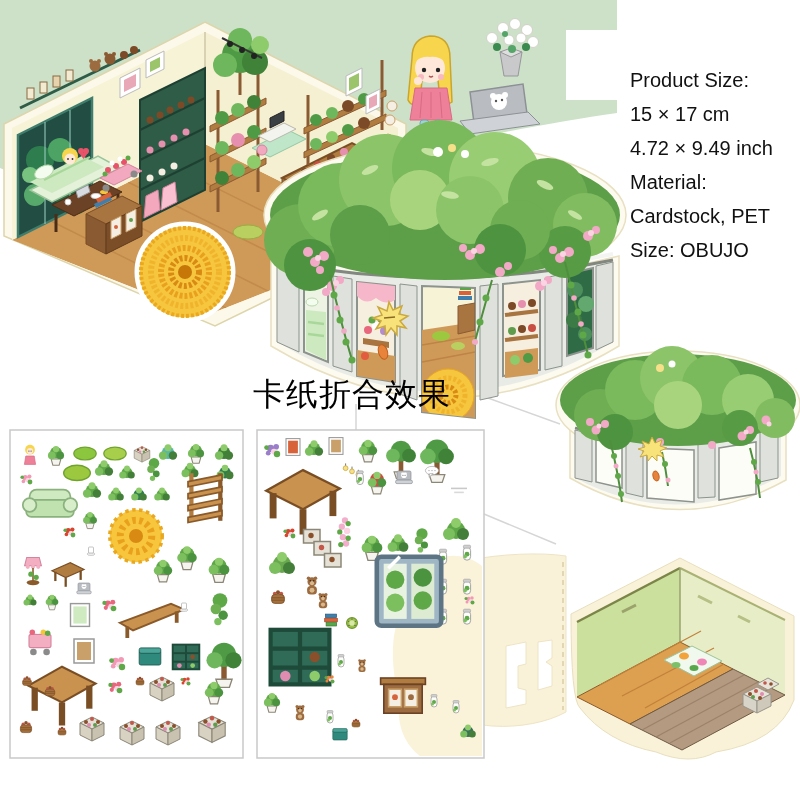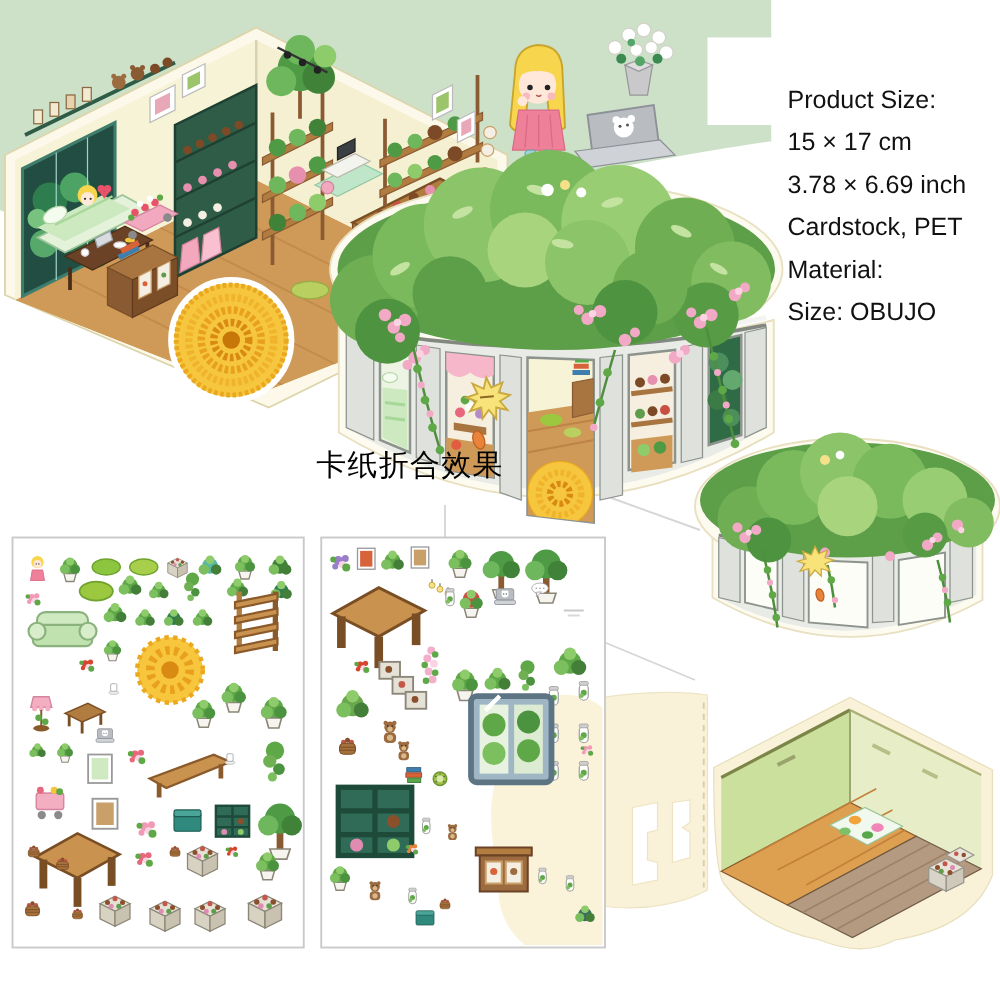--- a/index.html
+++ b/index.html
@@ -1,21 +1,21 @@
 <!DOCTYPE html>
 <html><head>
 <meta charset="utf-8">
 <style>
   html,body{margin:0;padding:0;background:#fff;}
   .stage{position:relative;width:800px;height:800px;background:#fff;overflow:hidden;
          font-family:"Liberation Sans", sans-serif;}
   .stage svg{position:absolute;left:0;top:0;}
   .product-info{position:absolute;left:630px;top:70px;width:170px;color:#111;
                 font-size:20px;line-height:1.0;display:flex;flex-direction:column;gap:14px;}
-  .caption{position:absolute;left:253px;top:356px;font-size:24px;color:#000;
+  .caption{position:absolute;left:253px;top:373px;font-size:32px;color:#000;
            letter-spacing:1px;font-family:"Liberation Sans", sans-serif;}
 </style>
 </head>
 <body>
 
 <div class="stage">
 <svg width="800" height="800" viewBox="0 0 800 800">
 
   <g>
     <path d="M0,0 L617,0 L617,30 L566,30 L566,100 L617,100 L617,113
@@ -1348,20 +1348,20 @@
       <polygon points="757,684 768,678 779,684 768,690" fill="#e8e4da" stroke="#99948a"></polygon>
       <circle cx="765" cy="683" r="1.8" fill="#c2574a"></circle>
           <circle cx="771" cy="684" r="1.8" fill="#8a4f2b"></circle>
     </g>
   </g>
 </svg>
 
 <div class="product-info">
   <div>Product Size:</div>
   <div>15 × 17 cm</div>
-  <div>3.78 × 6.69 inch</div>
+  <div>4.72 × 9.49 inch</div>
+  <div>Material:</div>
   <div>Cardstock, PET</div>
-  <div>Material:</div>
   <div>Size: OBUJO</div>
 </div>
 
 <div class="caption">卡纸折合效果</div>
 </div>
 
 </body></html>

